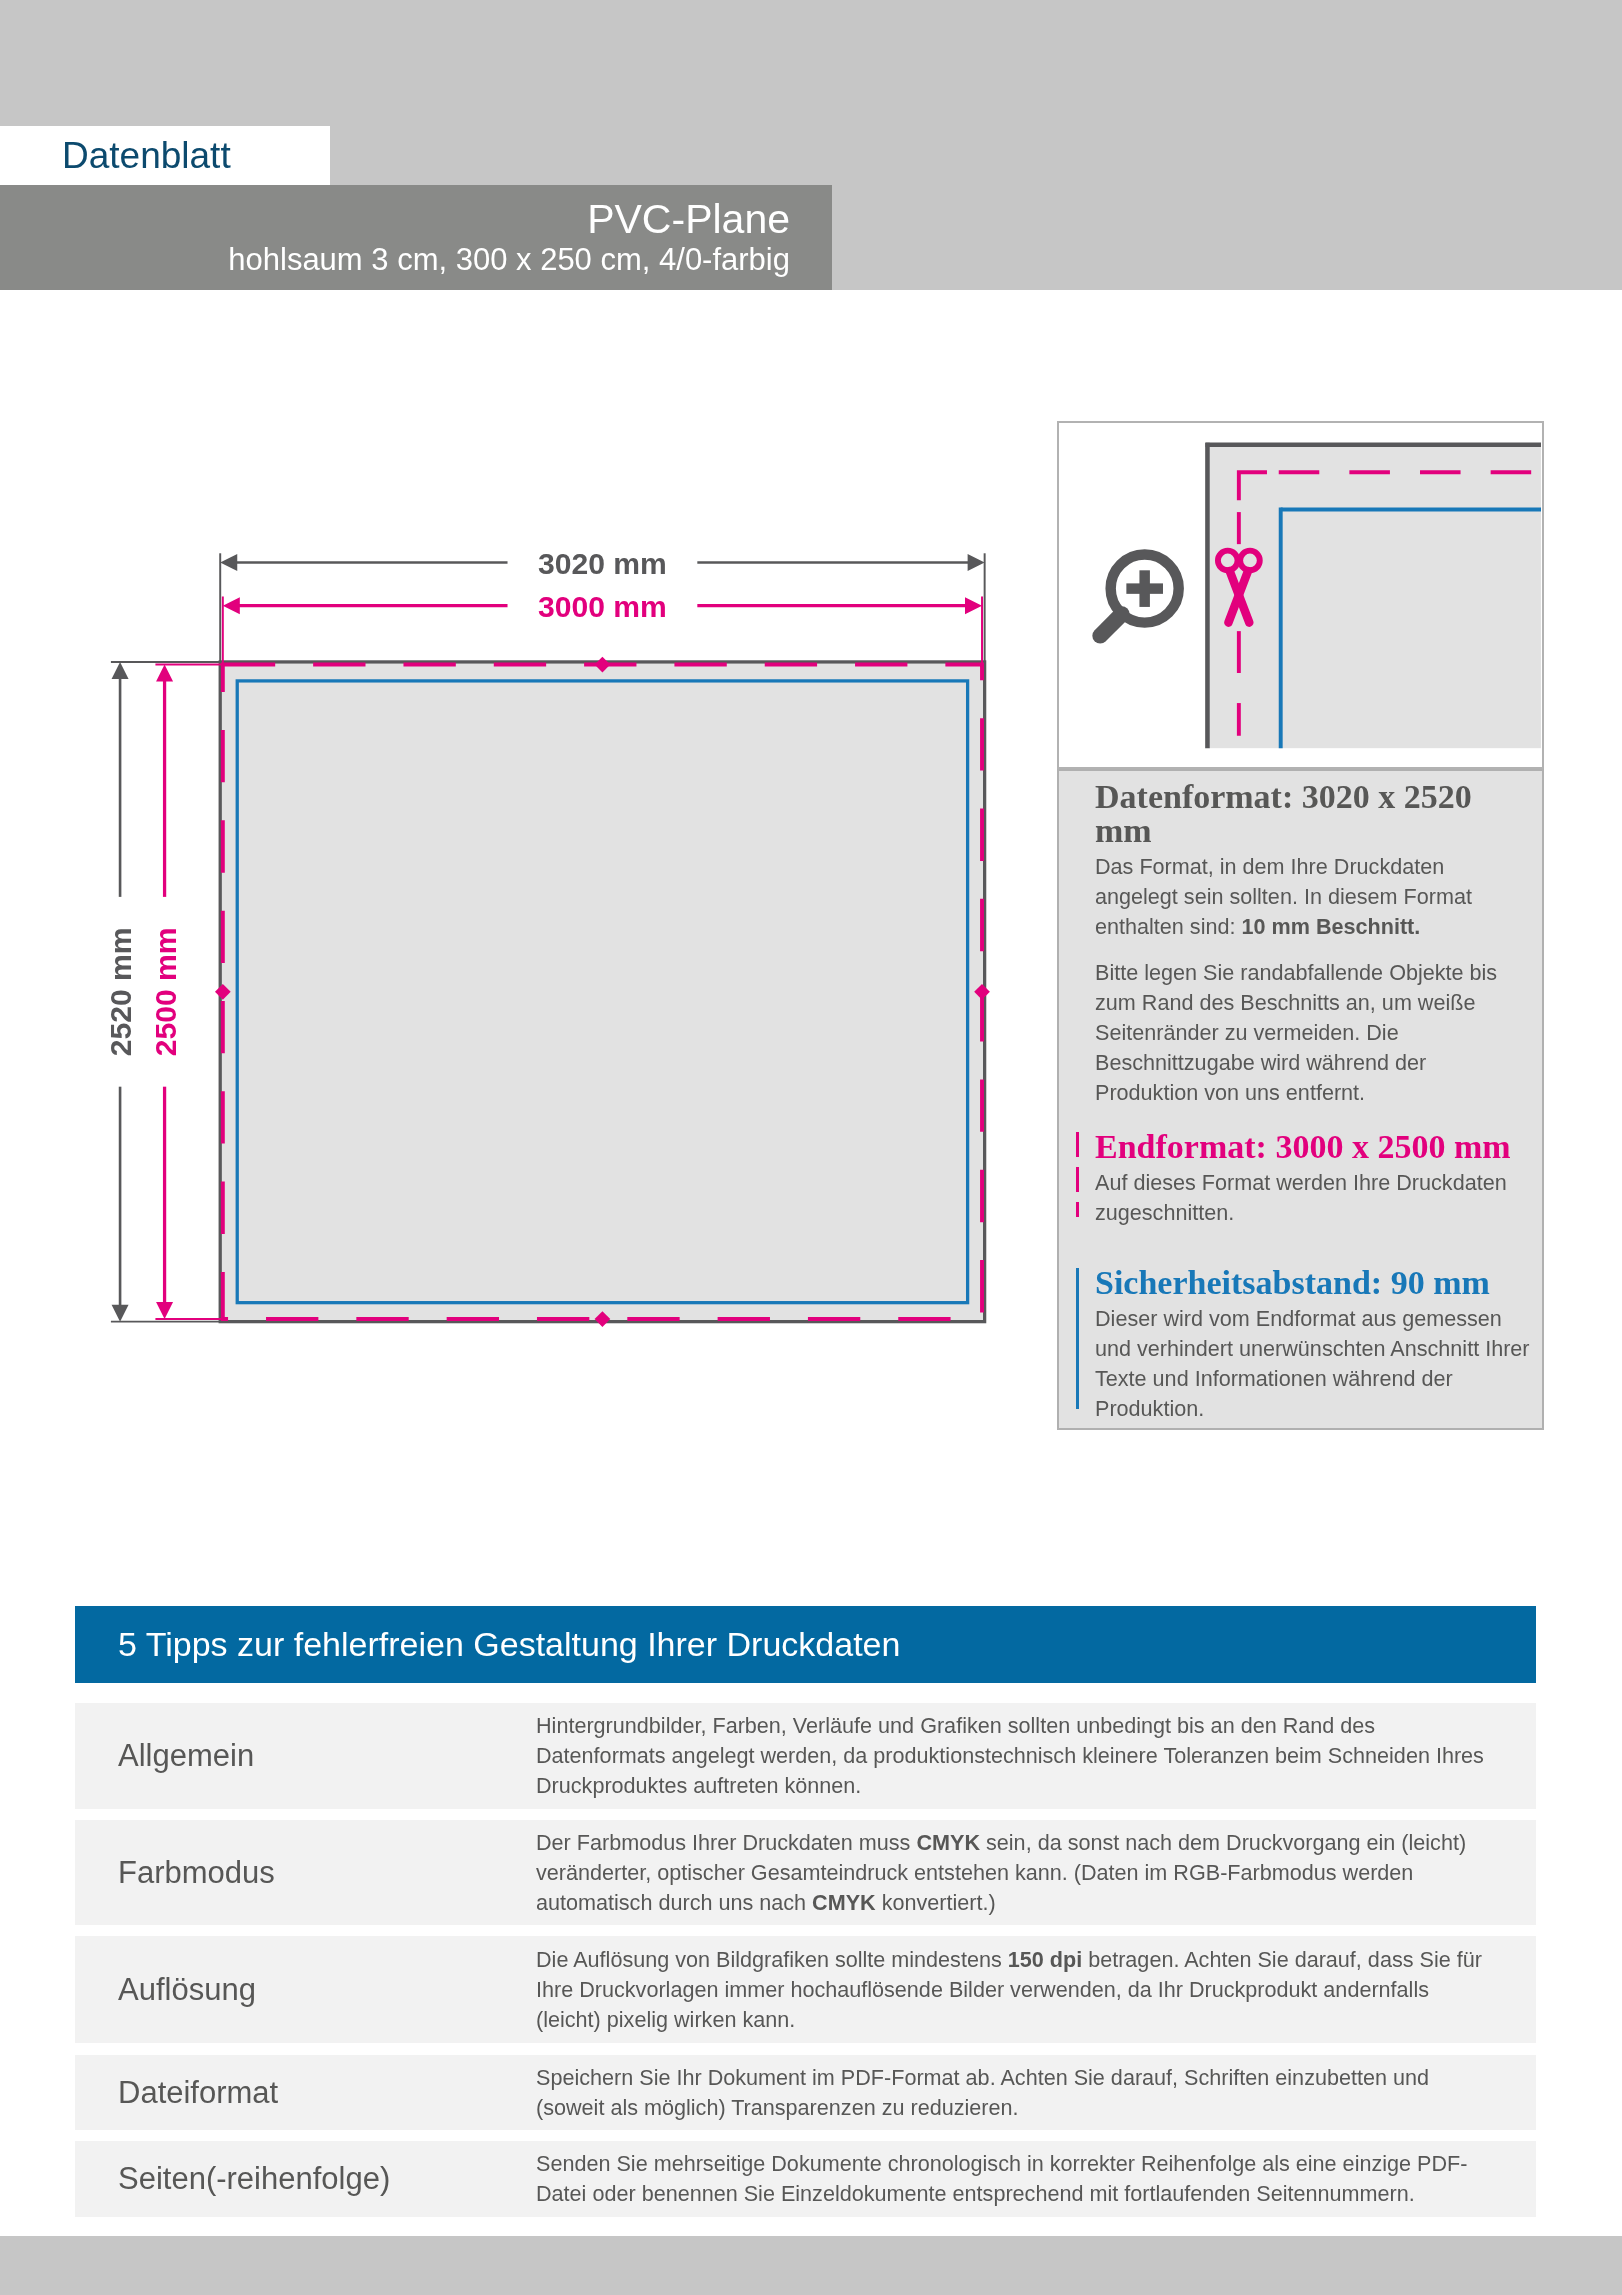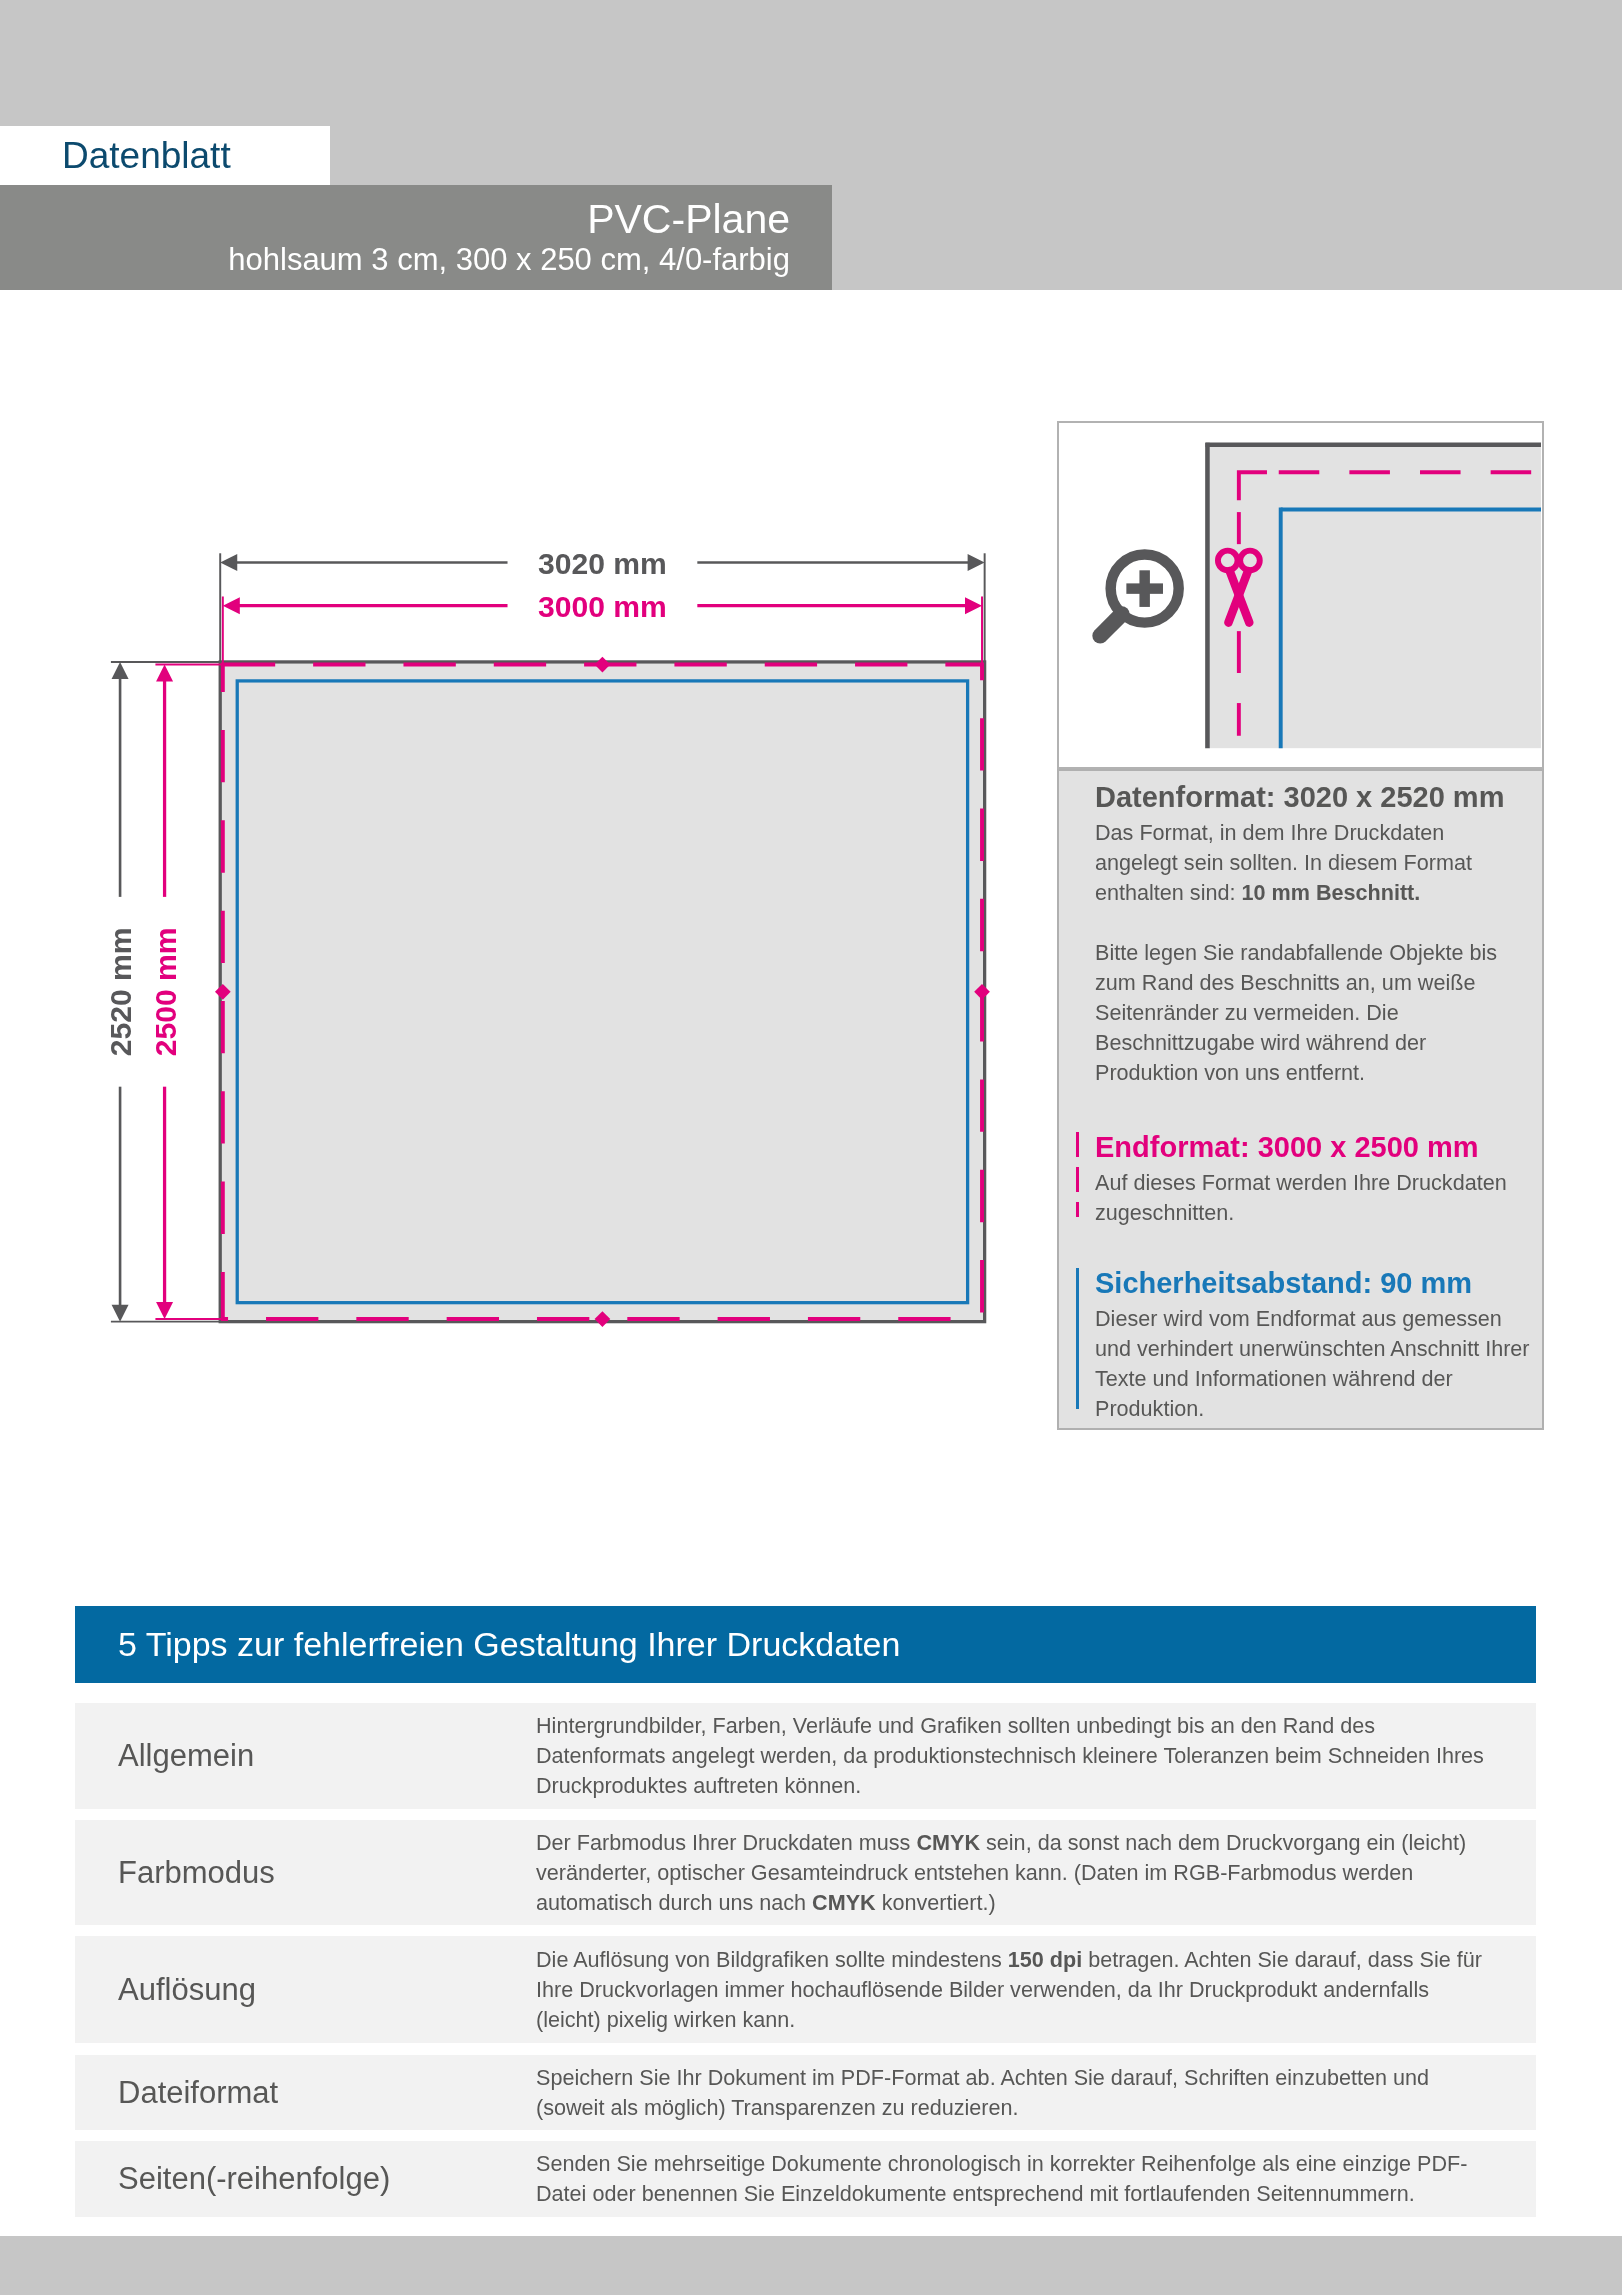--- a/index.html
+++ b/index.html
@@ -22,21 +22,21 @@
   .diagram-svg{left:52px;top:497px;}
 
   
   .detail-box{left:1057px;top:421px;width:487px;height:348px;background:#ffffff;
       border:2.6px solid #b2b2b2;box-sizing:border-box;}
 
   
   .info-panel{left:1057px;top:769px;width:487px;height:661px;background:#e2e2e2;
       border:2px solid #b0b0b0;box-sizing:border-box;color:#575756;}
   .info-block{position:absolute;left:36px;width:435px;}
-  .info-h{font-size:29px;font-weight:bold;line-height:34px;}
+  .info-h{font-size:34px;font-weight:bold;line-height:34px;font-family:Liberation Serif, serif;}
   .info-body{font-size:21.6px;line-height:30px;margin-top:3.9px;}
   .h-magenta{color:#e2007d;}
   .h-blue{color:#1878b8;}
   .marker{position:absolute;left:17px;width:3.3px;}
   .marker-magenta-dashed{top:361px;height:85px;
       background:repeating-linear-gradient(to bottom,#e2007d 0 25px,rgba(0,0,0,0) 25px 35px);}
   .marker-blue-solid{top:497px;height:141px;background:#1878b8;}
 
   
   .tips-bar{left:75px;top:1606px;width:1461px;height:77px;background:#0369a1;
@@ -164,21 +164,21 @@
         <line x1="339" y1="129" x2="339" y2="497"></line>
       </g>
     </g>
   </svg>
 </div>
 
 <div class="abs info-panel">
   <div class="info-block" style="top:9.2px;">
     <div class="info-h">Datenformat: 3020 x 2520 mm</div>
     <div class="info-body"><span>Das Format, in dem Ihre Druckdaten angelegt sein sollten. In diesem Format enthalten sind: </span><b>10 mm Beschnitt.</b></div>
-    <div class="info-body" style="margin-top:30px;"><span>Bitte legen Sie randabfallende Objekte bis zum Rand des Beschnitts an, um weiße Seitenränder zu vermeiden. Die Beschnittzugabe wird während der Produktion von uns entfernt.</span></div>
+    <div class="info-body" style="margin-top:16px;"><span>Bitte legen Sie randabfallende Objekte bis zum Rand des Beschnitts an, um weiße Seitenränder zu vermeiden. Die Beschnittzugabe wird während der Produktion von uns entfernt.</span></div>
   </div>
 
   <div class="marker marker-magenta-dashed"></div>
   <div class="info-block" style="top:359px;">
     <div class="info-h h-magenta">Endformat: 3000 x 2500 mm</div>
     <div class="info-body">Auf dieses Format werden Ihre Druckdaten zugeschnitten.</div>
   </div>
 
   <div class="marker marker-blue-solid"></div>
   <div class="info-block" style="top:495px;">

